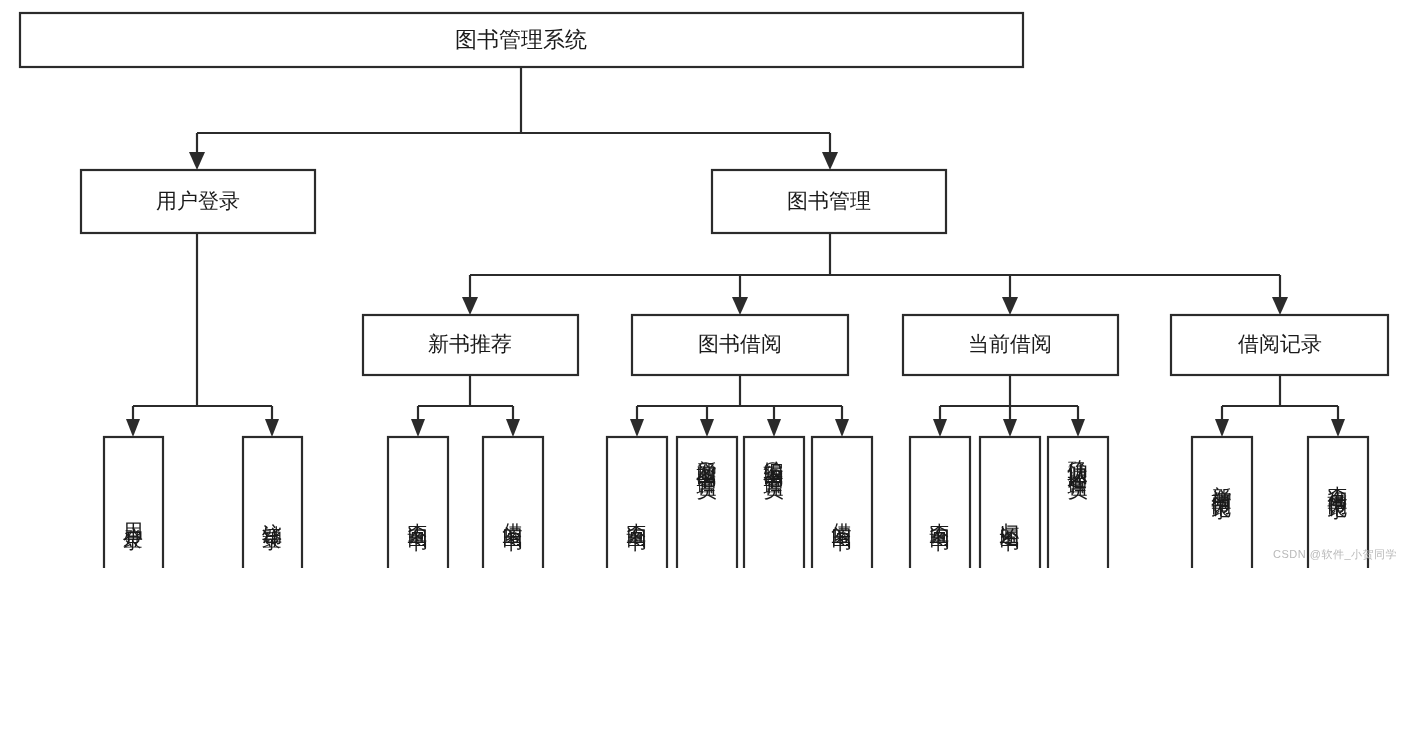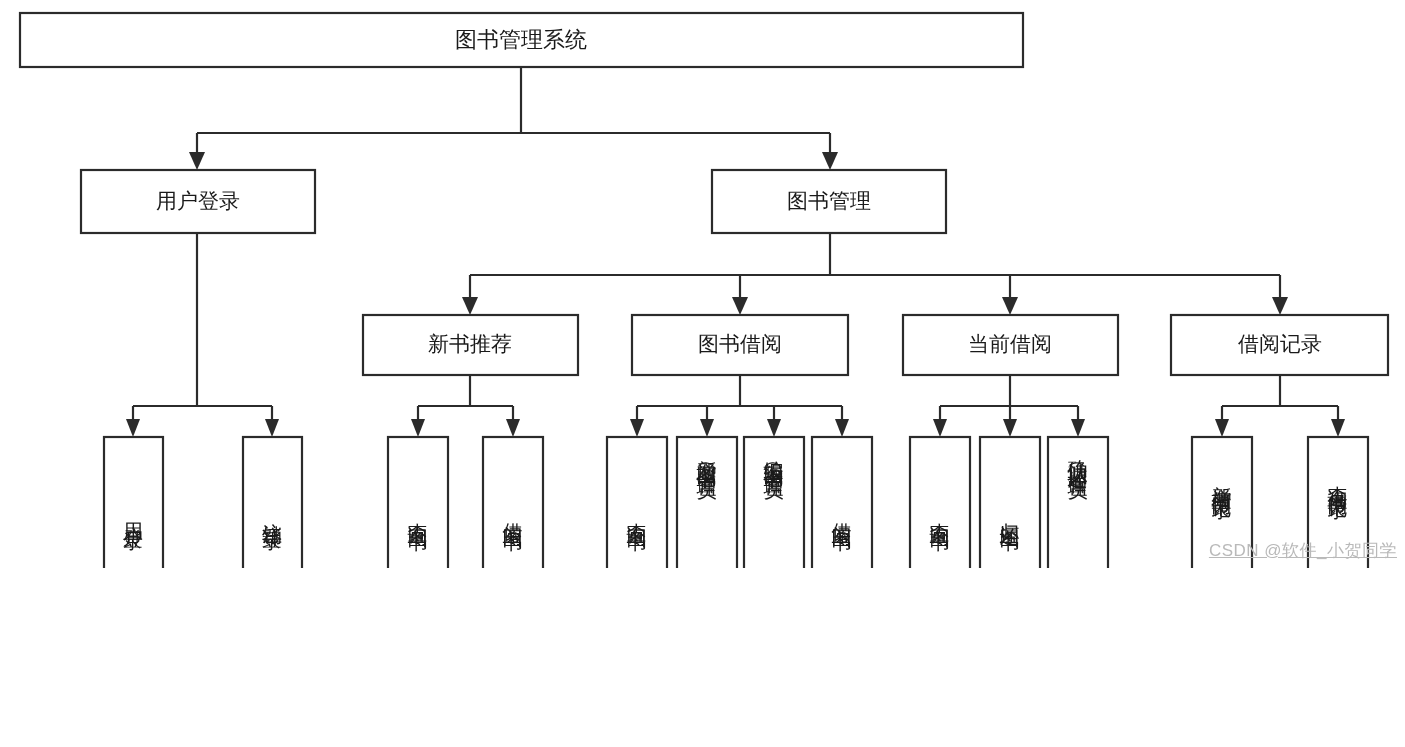--- a/index.html
+++ b/index.html
@@ -70,25 +70,24 @@
     line-height: 1;
     letter-spacing: 3px;
     color: #1a1a1a;
     white-space: nowrap;
   }
   .watermark {
     position: absolute;
     right: 8px;
     bottom: 6px;
     font-family: "Liberation Sans", "DejaVu Sans", sans-serif;
-    font-size: 17px;
+    font-size: 11px;
     color: #b9b9b9;
     letter-spacing: 0.5px;
     user-select: none;
-    text-decoration: underline;
   }
 </style>
 </head>
 <body>
 
 <div id="diagram-root">
 
   <svg id="flow-svg" viewBox="0 0 1405 747" xmlns="http://www.w3.org/2000/svg">
 
     <g>

